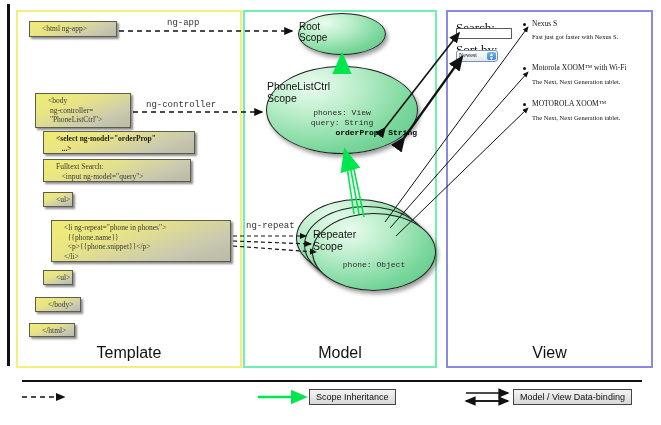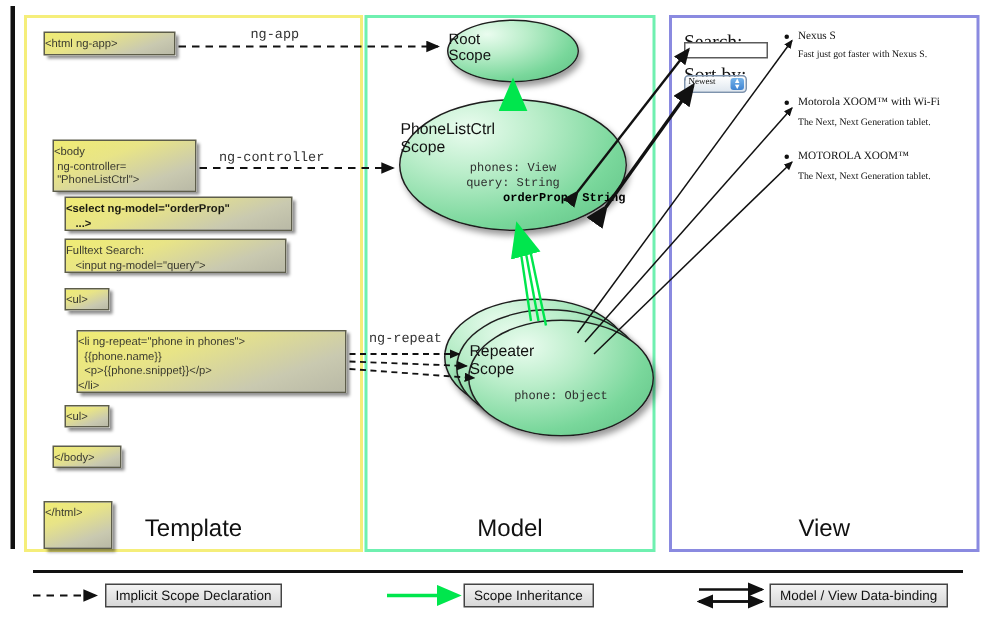--- a/index.html
+++ b/index.html
@@ -24,24 +24,24 @@
     position:absolute;bottom:4px;left:0;right:0;text-align:center;
     font-size:16px;color:#111;font-family:"Liberation Sans",sans-serif;
   }
 
   
   .codebox{
     position:absolute;
     border:1px solid #5d5d4a;
     background:linear-gradient(160deg,#f0ec74 0%,#e8e487 35%,#c9c9b0 75%,#b9b9a6 100%);
     box-shadow:2px 2px 2px rgba(0,0,0,.45);
-    font-family:Liberation Sans, sans-serif;
+    font-family:Liberation Serif, serif;
     font-size:7.5px;line-height:9.5px;
     color:#3a3a30;
-    padding:2px 0;
+    padding:2px 12px;
     white-space:pre;
     box-sizing:border-box;
   }
   .codebox.bold{font-weight:bold;color:#1b1b12;}
 
   
   .scope{
     position:absolute;border-radius:50%;
     border:1.4px solid #1e1e1e;
     background:radial-gradient(ellipse at 30% 22%, #eafcef 0%, #b9edc9 32%, #79d79b 68%, #5cbe82 100%);
@@ -127,21 +127,21 @@
 
   <div class="codebox" style="left:51px;top:220px;width:180px;height:42px;">&lt;li ng-repeat="phone in phones"&gt;
   {{phone.name}}
   &lt;p&gt;{{phone.snippet}}&lt;/p&gt;
 &lt;/li&gt;</div>
 
   <div class="codebox" style="left:43px;top:270px;width:30px;height:15px;">&lt;ul&gt;</div>
 
   <div class="codebox" style="left:35px;top:297px;width:46px;height:15px;">&lt;/body&gt;</div>
 
-  <div class="codebox" style="left:29px;top:334px;width:46px;height:32px;">&lt;/html&gt;</div>
+  <div class="codebox" style="left:29px;top:323px;width:46px;height:14px;">&lt;/html&gt;</div>
 
   <div class="panel panel-model">
     <div class="panel-title">Model</div>
   </div>
 
   <div class="scope" style="left:298px;top:13px;width:88px;height:42px;">
     <div class="ttl" style="top:7px;font-size:10px;line-height:11px;">Root</div>
     <div class="ttl" style="top:18px;font-size:10px;line-height:11px;">Scope</div>
   </div>
 
@@ -183,21 +183,20 @@
   <div class="v-item-snippet" style="left:532px;top:78px;">The Next, Next Generation tablet.</div>
 
   <div class="v-bullet" style="left:523px;top:103px;"></div>
   <div class="v-item-title" style="left:532px;top:99px;">MOTOROLA XOOM™</div>
   <div class="v-item-snippet" style="left:532px;top:114px;">The Next, Next Generation tablet.</div>
 
   <div class="edge-label" style="left:167px;top:18px;">ng-app</div>
   <div class="edge-label" style="left:146px;top:100px;">ng-controller</div>
   <div class="edge-label" style="left:246px;top:221px;">ng-repeat</div>
 
-  <div class="legend-box" style="left:70px;top:389px;height:16px;">Implicit Scope Declaration</div>
   <div class="legend-box" style="left:309px;top:389px;height:16px;">Scope Inheritance</div>
   <div class="legend-box" style="left:513px;top:389px;height:16px;">Model / View Data-binding</div>
 
   <svg class="overlay" viewBox="0 0 661 425">
     <defs>
       <marker id="ahBlack" markerWidth="7" markerHeight="7" refX="6" refY="3" orient="auto">
         <path d="M0,0 L7,3 L0,6 z" fill="#111"></path>
       </marker>
       <marker id="ahBlackS" markerWidth="6" markerHeight="6" refX="5.2" refY="2.6" orient="auto">
         <path d="M0,0 L6,2.6 L0,5.2 z" fill="#111"></path>

